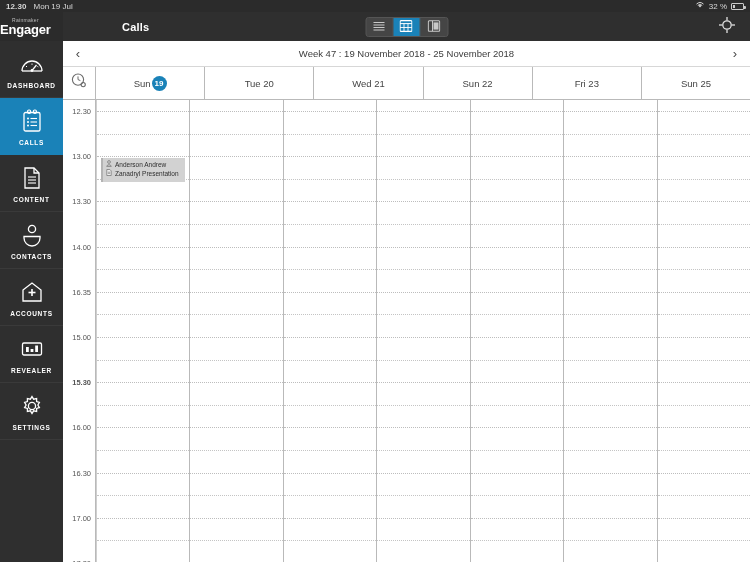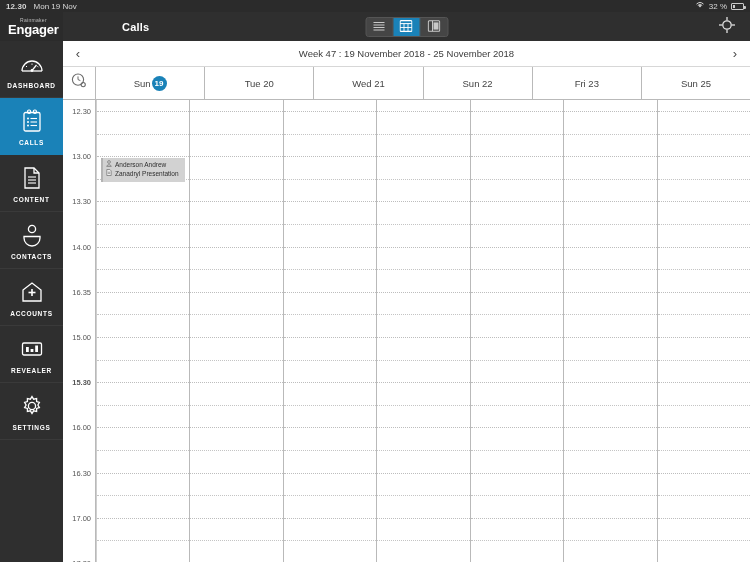--- a/index.html
+++ b/index.html
@@ -31,21 +31,21 @@
   }
   .batt i{ position:absolute; left:1px; top:1px; bottom:1px; width:17%; background:#c9c9c9; display:block;}
 
   
   .sidebar{
     position:absolute; left:0; top:12px; width:63px; height:550px;
     background:#2f2f2f;
   }
   .brand{
     height:29px; display:flex; flex-direction:column; justify-content:center;
-    padding-left:8px; background:#2b2b2b;
+    background:#2b2b2b;
   }
   .brand-top{ font-size:5px; color:#bdbdbd; letter-spacing:.3px; margin-left:12px; }
   .brand-main{ font-size:13px; color:#ffffff; font-weight:bold; letter-spacing:-.2px; line-height:13px;}
   .navitem{
     height:57px; display:flex; flex-direction:column; align-items:center;
     justify-content:center; border-bottom:1px solid #3a3a3a; cursor:pointer;
   }
   .navitem.active{ background:#1a82b8; border-bottom-color:#1a82b8; }
   .navitem .nv-ico{ height:30px; display:flex; align-items:center; justify-content:center;}
   .navitem .nv-lbl{
@@ -149,21 +149,21 @@
   .ev-row{
     display:flex; align-items:center; gap:3px;
     font-size:6.5px; color:#2e2e2e; line-height:9px; white-space:nowrap;
   }
 </style>
 </head>
 <body>
 
 <div class="statusbar">
   <span class="sb-time">12.30</span>
-  <span class="sb-date">Mon 19 Nov</span>
+  <span class="sb-date">Mon 19 Jul</span>
   <span class="sb-right">
     <span class="wifi-ico">
       <svg width="10" height="8" viewBox="0 0 10 8">
         <path d="M5 6.6 L6.6 4.7 A2.6 2.6 0 0 0 3.4 4.7 Z" fill="#d8d8d8"></path>
         <path d="M1.5 3.1 A5.2 5.2 0 0 1 8.5 3.1" stroke="#d8d8d8" stroke-width="1" fill="none"></path>
         <path d="M2.8 4.4 A3.3 3.3 0 0 1 7.2 4.4" stroke="#d8d8d8" stroke-width="0.9" fill="none"></path>
       </svg>
     </span>
     <span class="sb-batt-pct">32 %</span>
     <span class="batt">

